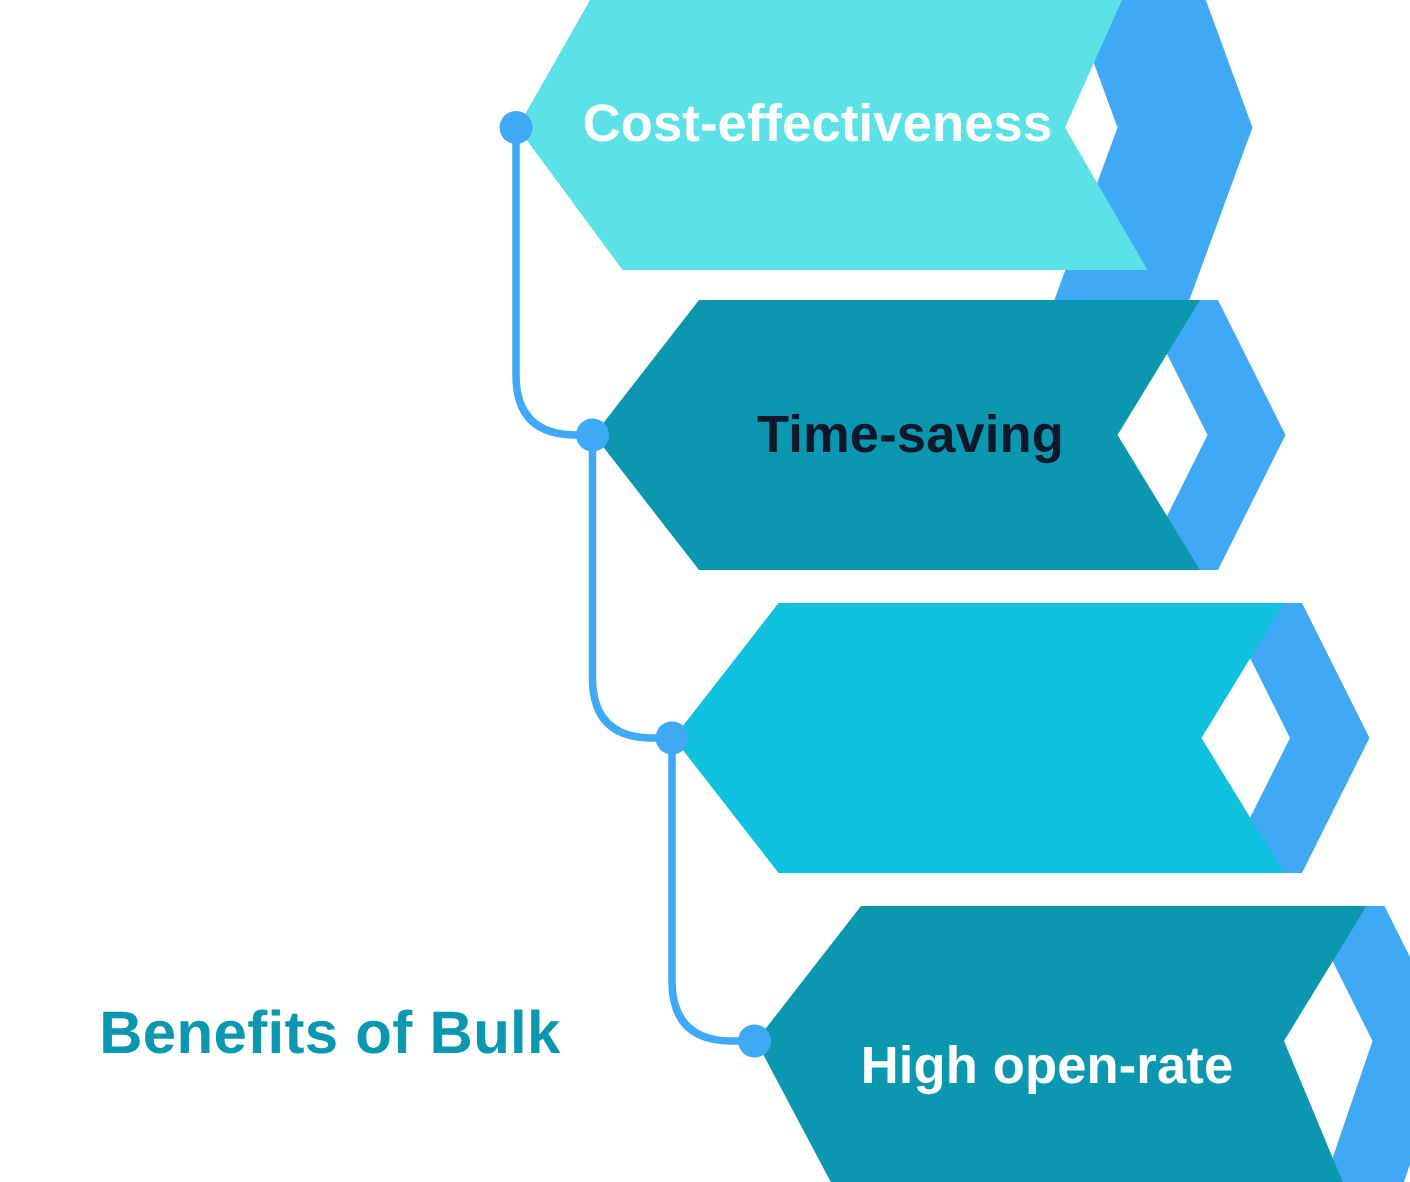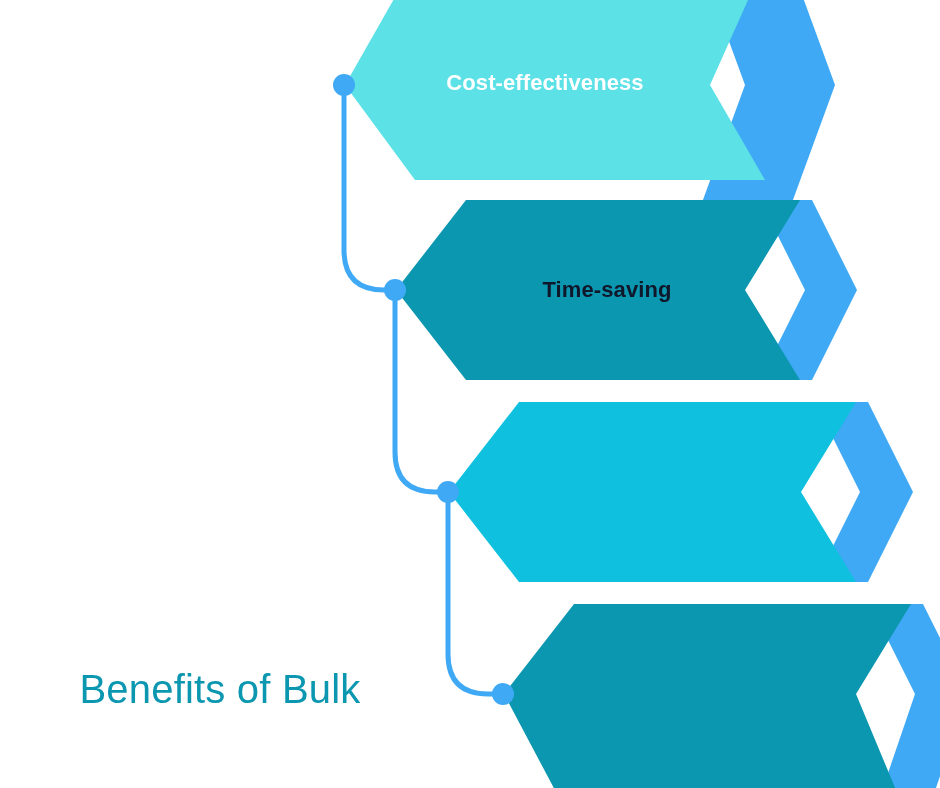--- a/index.html
+++ b/index.html
@@ -22,35 +22,35 @@
     position: absolute;
     left: 0;
     top: 0;
     width: 940px;
     height: 788px;
   }
   .banner-label {
     position: absolute;
     color: #ffffff;
     font-weight: bold;
-    font-size: 22px;
+    font-size: 35px;
     letter-spacing: 0.1px;
     white-space: nowrap;
     text-align: center;
     transform: translate(-50%, -50%);
     pointer-events: none;
   }
   #page-title {
     position: absolute;
     left: 18px;
     top: 663px;
     width: 404px;
     text-align: center;
     color: #0C97B0;
-    font-weight: normal;
+    font-weight: bold;
     font-size: 40px;
     line-height: 52px;
     letter-spacing: 0.2px;
   }
 </style>
 </head>
 <body>
 
 <div id="infographic" style="background: rgb(255, 255, 255);">
 
@@ -85,18 +85,19 @@
     <g>
       <circle cx="344" cy="85" r="11" fill="#3FA9F5"></circle>
       <circle cx="395" cy="290" r="11" fill="#3FA9F5"></circle>
       <circle cx="448" cy="492" r="11" fill="#3FA9F5"></circle>
       <circle cx="503" cy="694" r="11" fill="#3FA9F5"></circle>
     </g>
   </svg>
 
   <div class="banner-label" style="left: 545px; top: 83px; color: rgb(255, 255, 255);">Cost-effectiveness</div>
   <div class="banner-label" style="left: 607px; top: 290px; color: #0f172a;">Time-saving</div>
+  <div class="banner-label" style="left: 698px; top: 711px; color: rgb(255, 255, 255);">High open-rate</div>
 
   <div id="page-title" style="color: rgb(12, 151, 176);">
     <div>Benefits of Bulk</div>
   </div>
 
 </div>
 
 </body></html>

